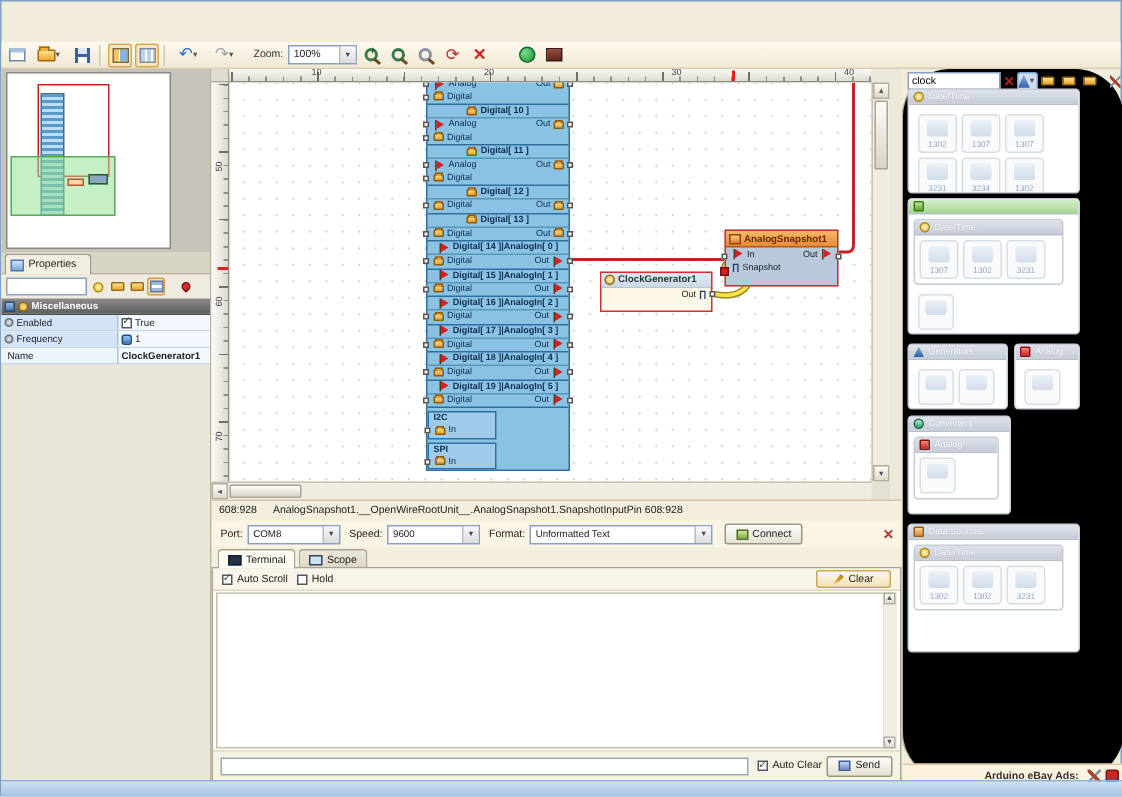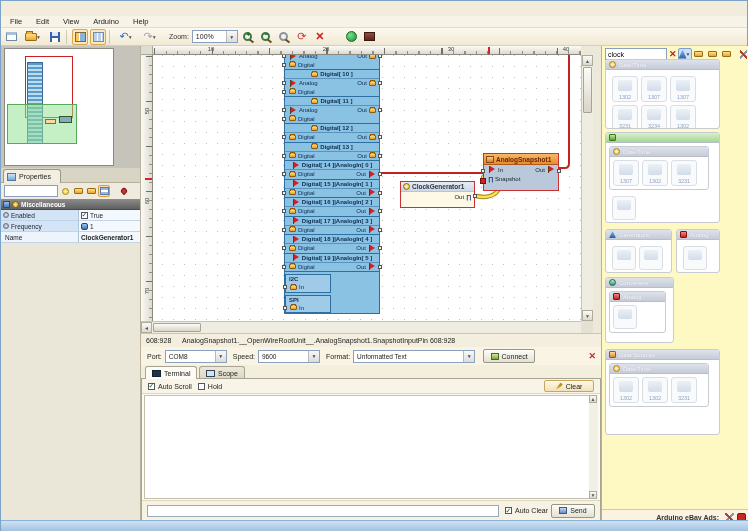--- a/index.html
+++ b/index.html
@@ -200,21 +200,21 @@
   .broom-ic { width:7px; height:7px; background:linear-gradient(45deg,#e8c048,#a87818); clip-path:polygon(0 100%,40% 40%,70% 0,100% 30%,60% 70%); }
   #termbody { position:absolute; left:2px; top:16px; width:446px; height:104px; background:#fff; border:1px solid #c4beac; }
   #termscroll { position:absolute; right:2px; top:16px; width:9px; height:104px; background:#f2efe4; }
   #sendrow { position:absolute; left:0; top:121px; width:458px; height:20px; background:#f6f2e4; border-top:1px solid #ddd6c0; display:flex; align-items:center; }
   #send-input { width:352px; height:12px; margin-left:5px; background:#fff; border:1px solid #9aa8b8; font-size:7px; padding:0 2px; }
   #send-btn { position:absolute; right:5px; width:44px; height:14px; background:linear-gradient(#fdfdfb,#e4e0d2); border:1px solid #9a9684; border-radius:2px;
     display:flex; align-items:center; justify-content:center; gap:3px; font-size:7px; }
   .send-ic { width:8px; height:7px; background:linear-gradient(#c8d8f0,#6a8ac0); border:1px solid #3a5a90; }
 
   
-  #rightpanel { position:absolute; left:600px; top:45px; width:148px; height:474px; background:#fef9c3; border-left:1px solid #b8b098; }
+  #rightpanel { position:absolute; left:600px; top:45px; width:148px; height:474px; background:#000000; border-left:1px solid #b8b098;border-radius:32px; }
   #rp-search-row { position:absolute; left:0; top:0; width:148px; height:16px; display:flex; align-items:center; }
   #rp-search { width:62px; height:12px; margin-left:3px; background:#fff; border:1px solid #8aa0be; font-size:7px; padding:0 2px; }
   .rp-x { margin-left:2px; font-size:9px; font-weight:bold; color:#c02020; }
   .rp-btn { width:16px; height:13px; margin-left:1px; display:flex; align-items:center; justify-content:center; border-radius:2px; position:relative; }
   .rp-btn.pressed { background:#cfe0f4; border:1px solid #7aa0d0; }
   .wiz-ic { width:8px; height:9px; background:linear-gradient(#8ab4e8,#2a5aa8); clip-path:polygon(50% 0,100% 100%,0 100%); }
   .cat-box { position:absolute; background:#fff; border:1px solid #c6cbd4; border-radius:3px; overflow:hidden; }
   .cat-header { height:10px; display:flex; align-items:center; gap:3px; padding-left:3px;
     background:linear-gradient(#dee2ea,#c6ccd8); border-bottom:1px solid #b8bec8;
     font-size:6px; color:rgba(255,255,255,.95); text-shadow:0 0 1px #aab; }
@@ -242,27 +242,20 @@
 
   #bottomstrip { position:absolute; left:0; top:519px; width:748px; height:12px; background:linear-gradient(#cfe0f2,#9fc0e0); border-top:1px solid #8ab0d4; }
   svg.wires { position:absolute; left:0; top:0; pointer-events:none; }
 </style>
 </head>
 <body>
 
 <div id="window">
 
 
-  <div id="menubar">
-      <div class="menu-item">File</div>
-      <div class="menu-item">Edit</div>
-      <div class="menu-item">View</div>
-      <div class="menu-item">Arduino</div>
-      <div class="menu-item">Help</div>
-    </div>
 
   <div id="toolbar">
     <div class="tbtn">
         <div class="ic-new"></div>
       </div>
     <div class="tbtn" style="width:24px">
         <div class="ic-folder-big"></div>
         <span class="drop">▼</span>
       </div>
     <div class="tbtn">

